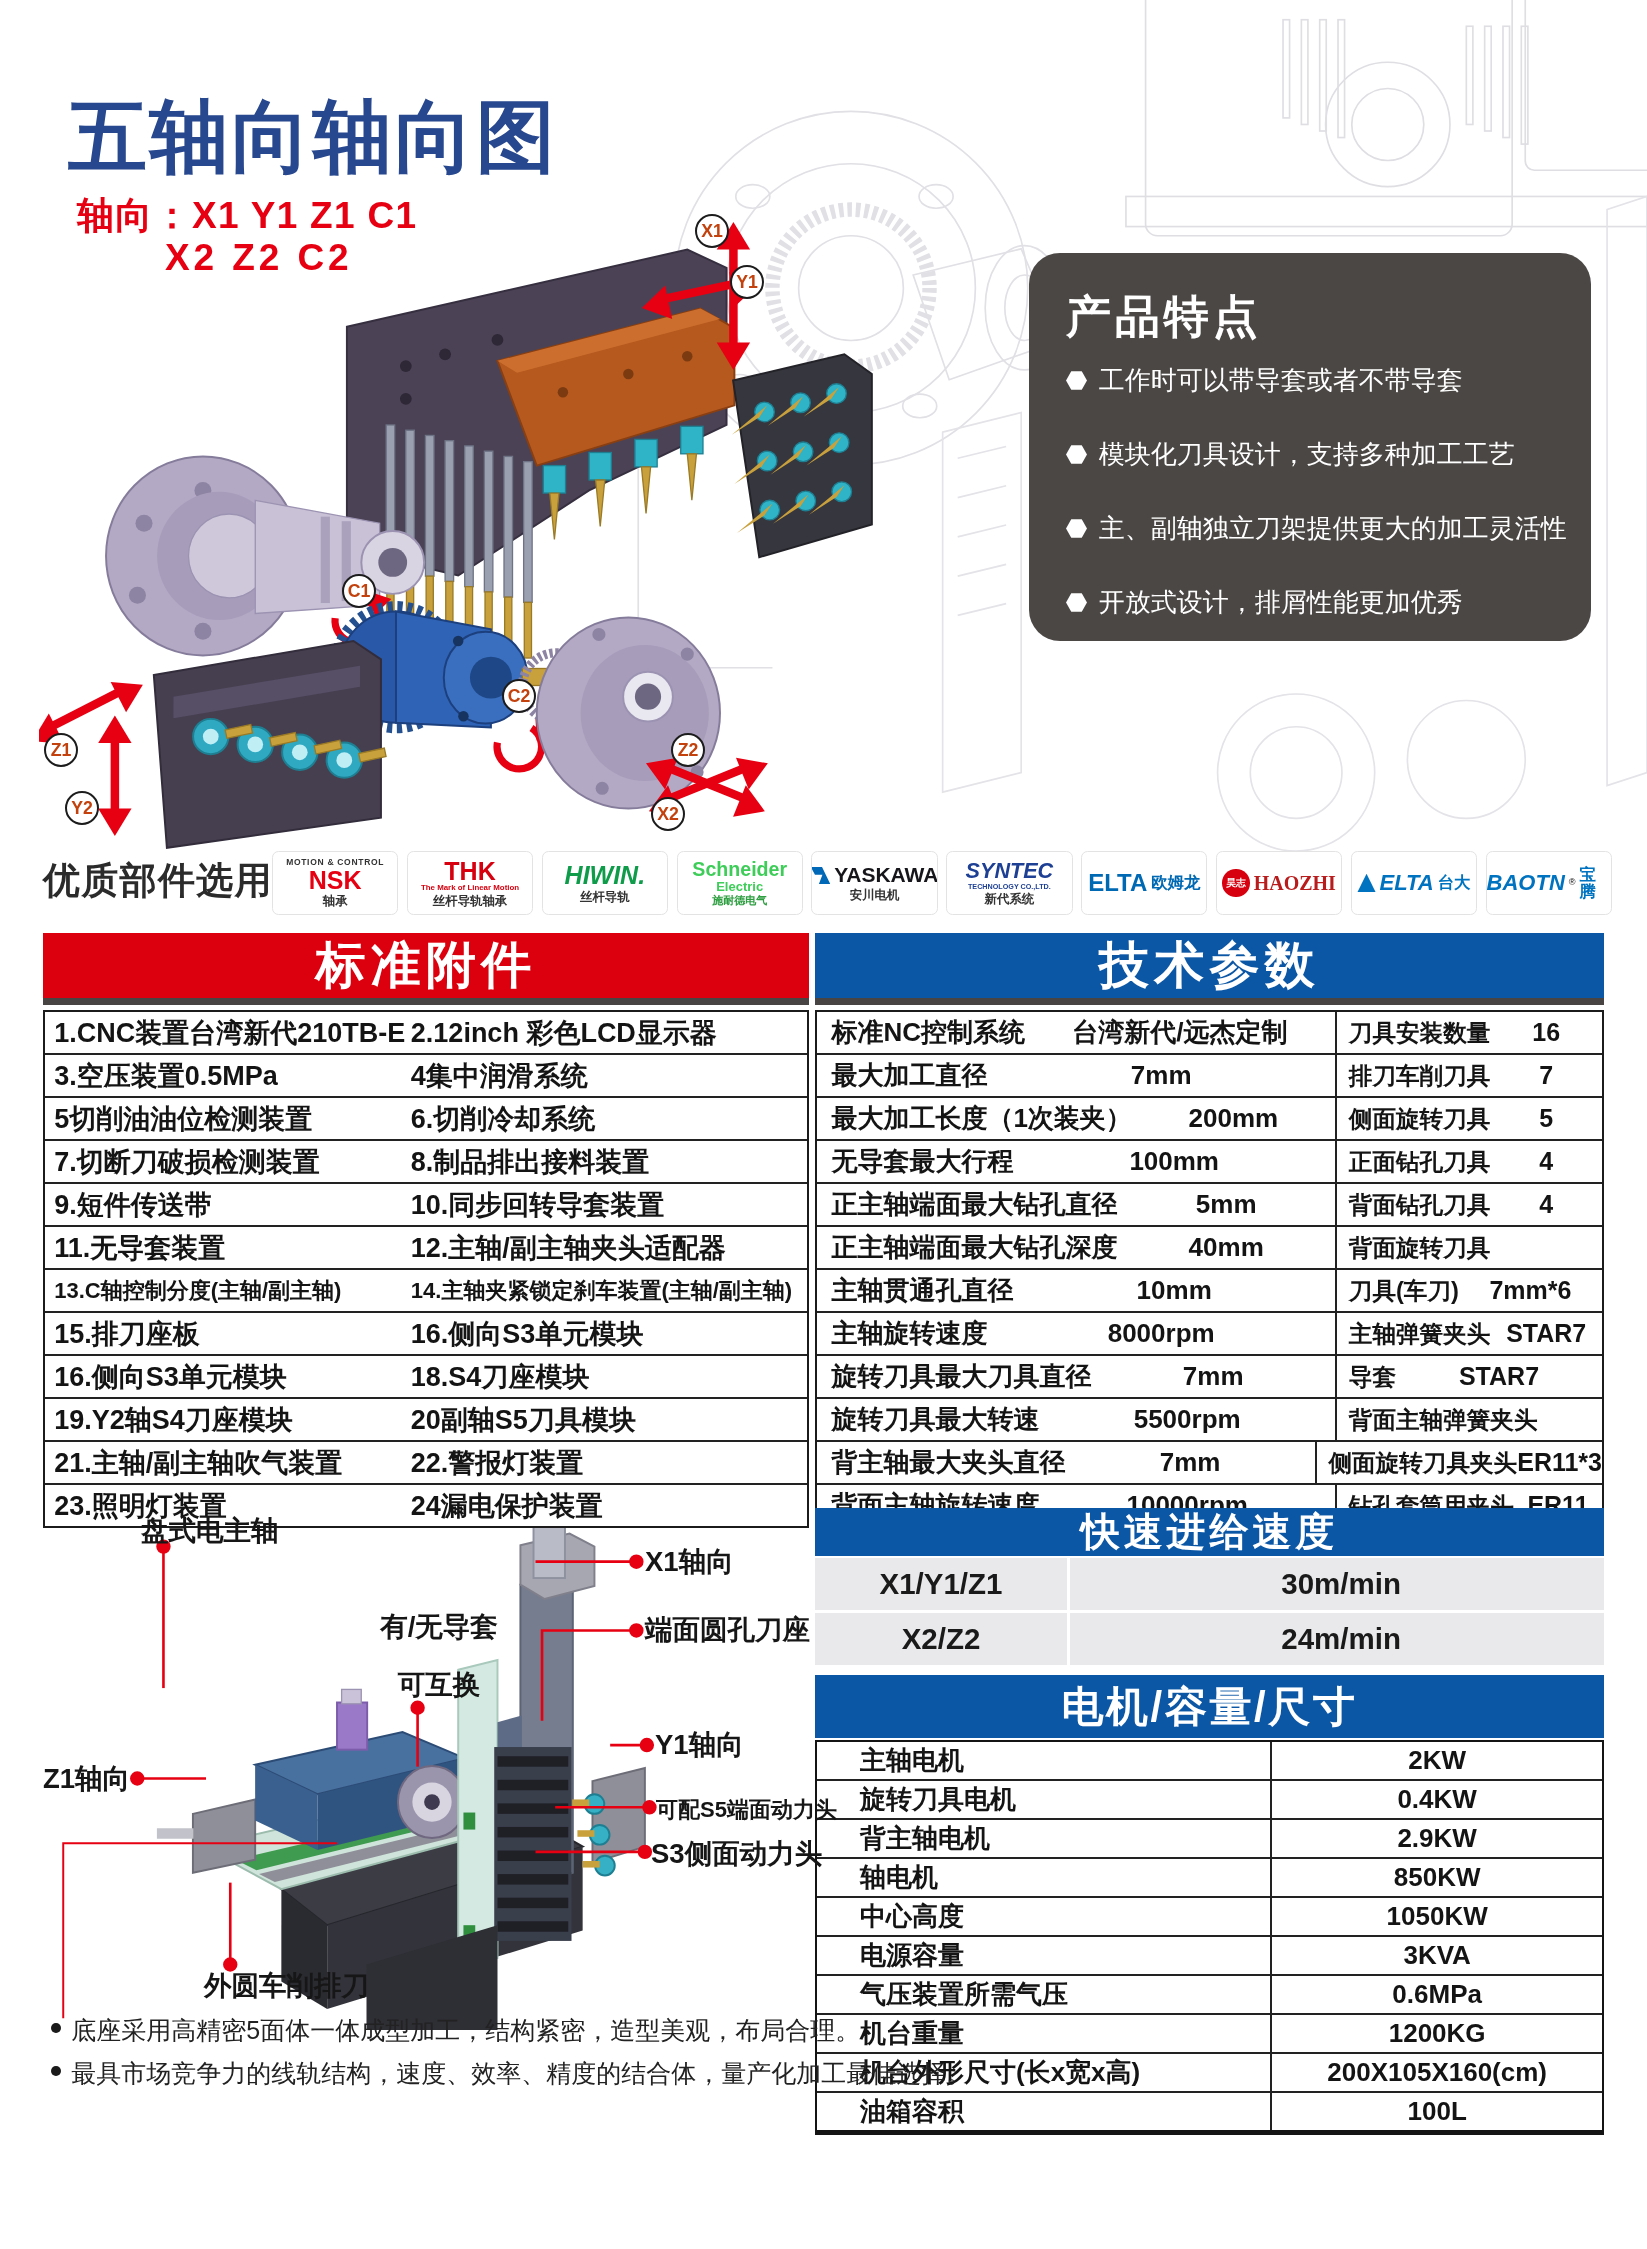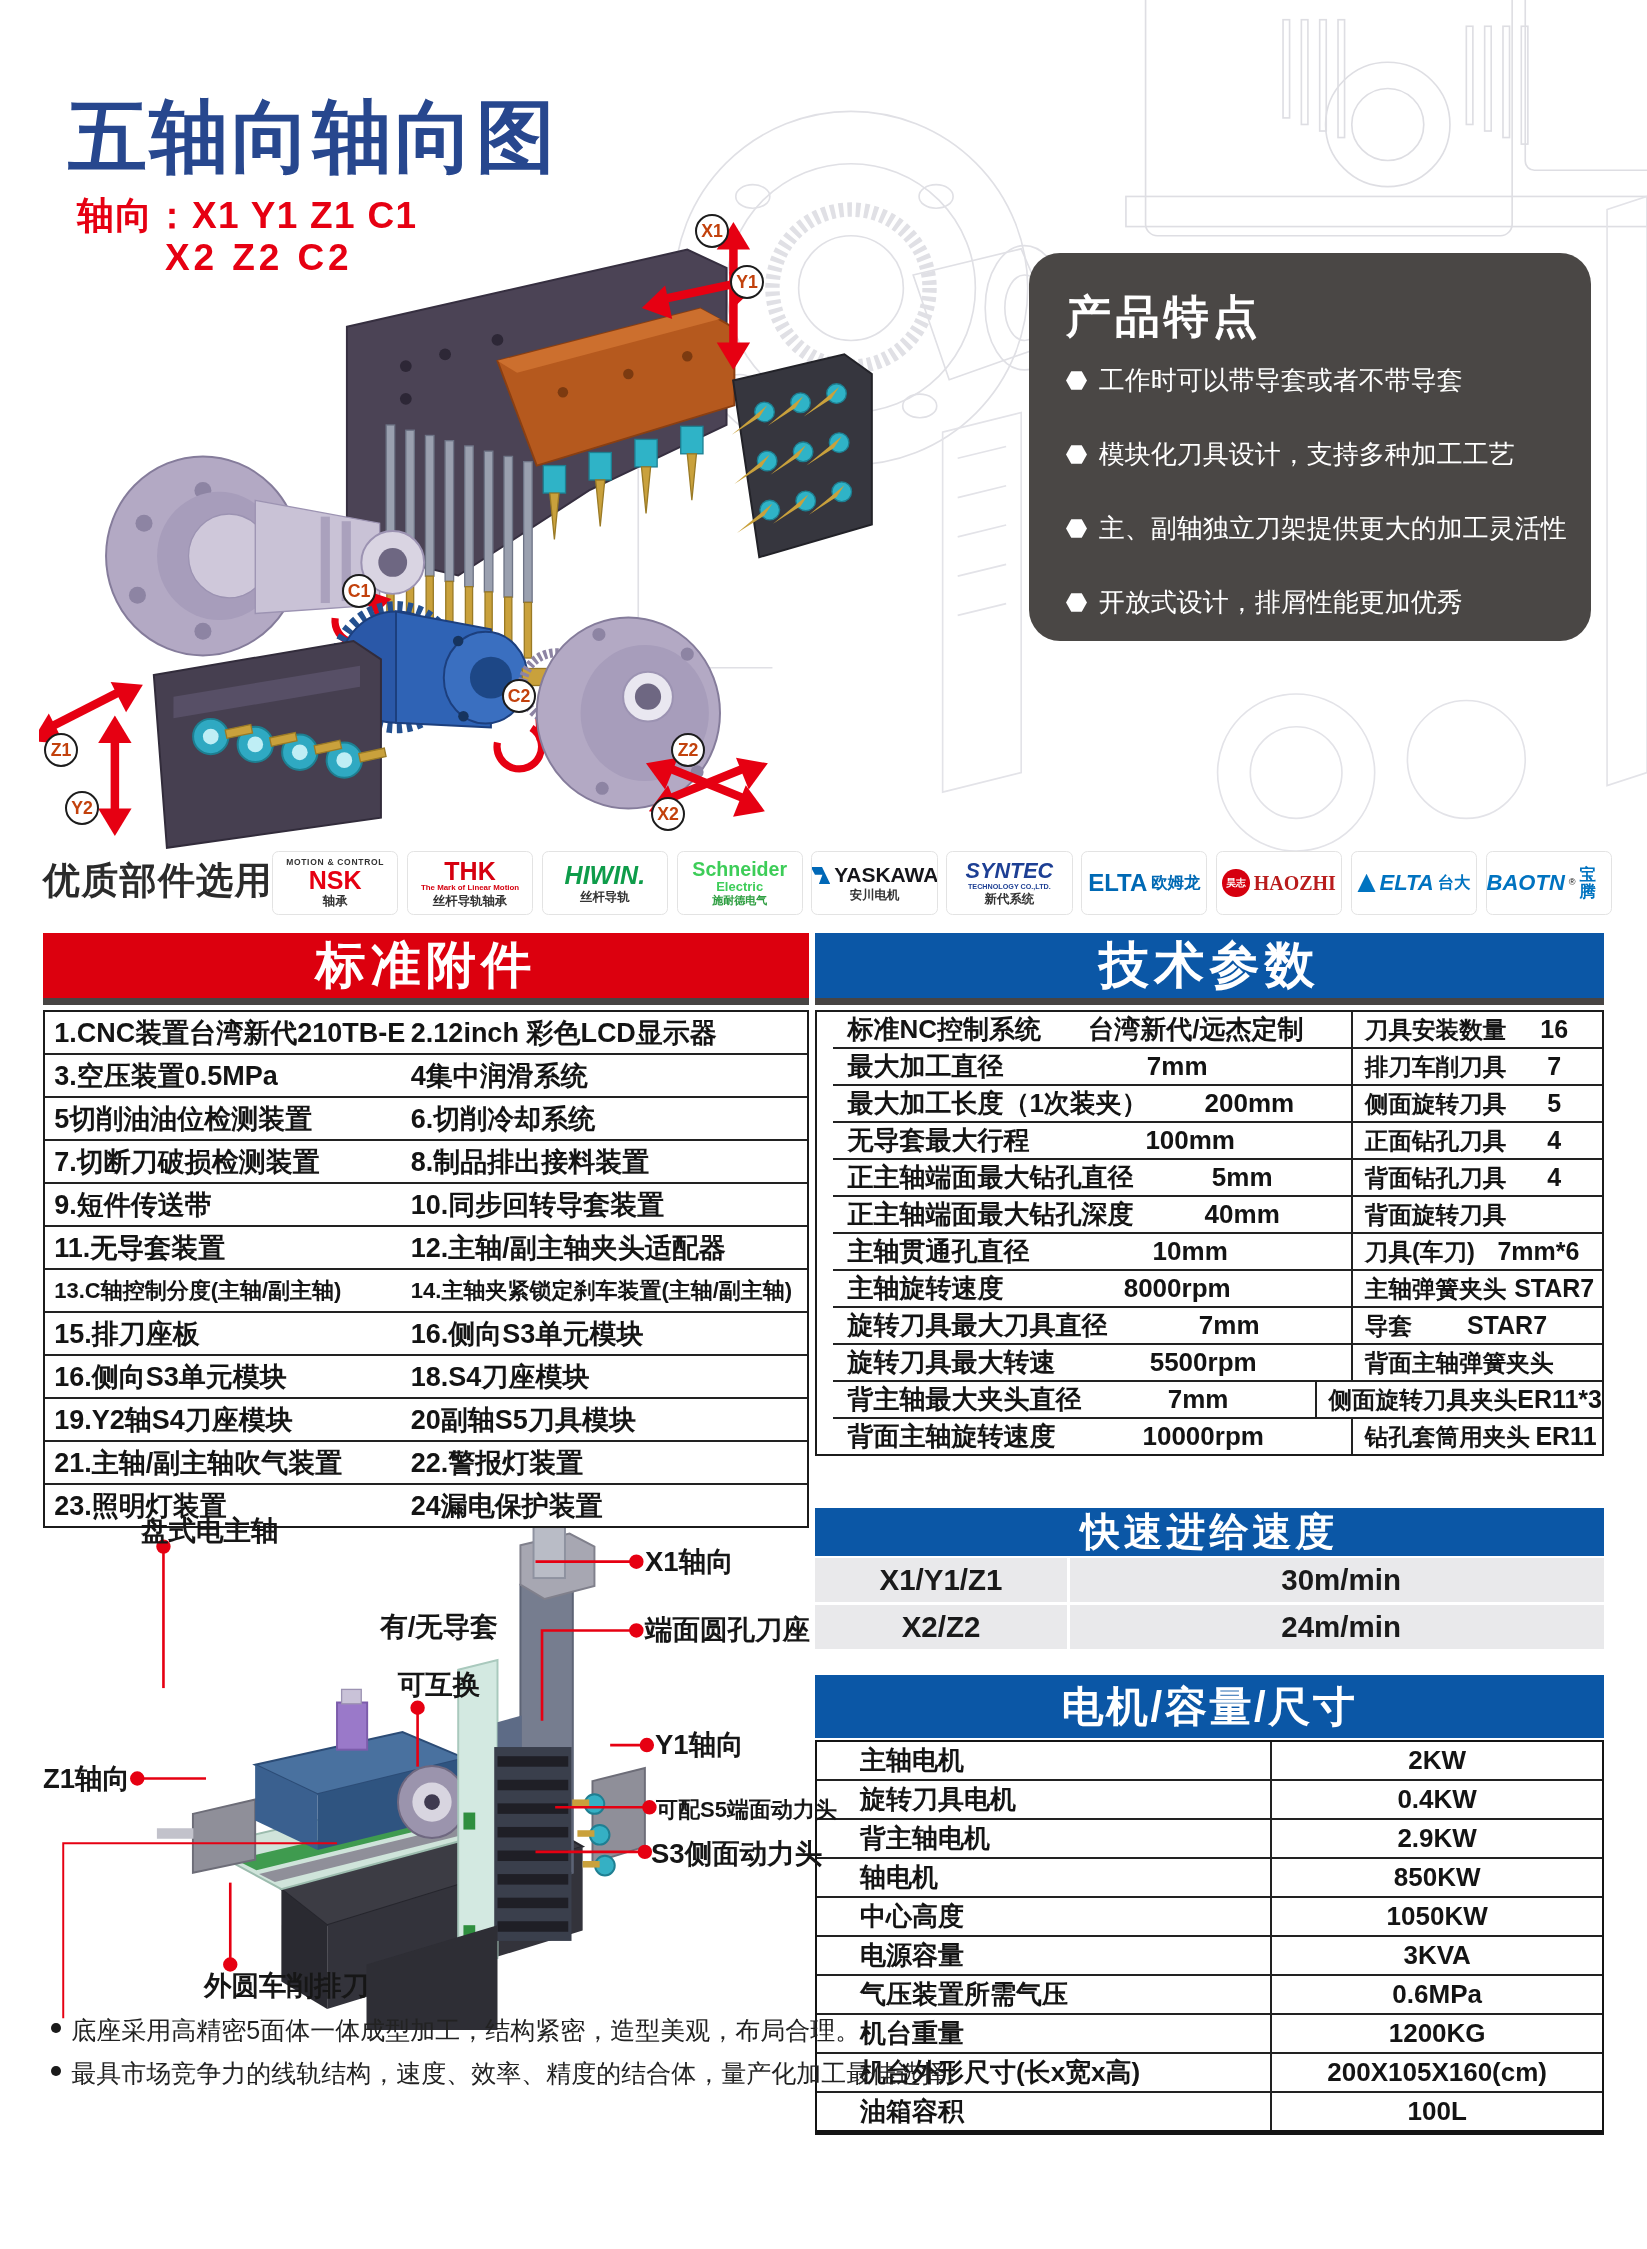--- a/index.html
+++ b/index.html
@@ -64,31 +64,31 @@
 
   .std-table{left:43px;top:1010px;width:766px;border:2.6px solid #1b1b1b;background:#fff;z-index:2;box-sizing:border-box;}
   .srow{display:flex;height:41px;border-top:2px solid #222;}
   .srow:first-child{border-top:none;}
   .sc{display:flex;align-items:center;font-size:27px;font-weight:700;color:#141414;white-space:nowrap;}
   .sc1{width:47.5%;padding-left:9.2px;box-sizing:border-box;}
   .sc2{width:52.5%;padding-left:3.9px;box-sizing:border-box;}
   .srow.small .sc{font-size:22px;}
 
   .tech-table{left:815px;top:1010px;width:789px;border:2.6px solid #1b1b1b;background:#fff;z-index:2;box-sizing:border-box;}
-  .trow{display:flex;height:35px;border-top:2px solid #222;margin-left:16px;}
+  .trow{display:flex;height:41px;border-top:2px solid #222;}
   .trow:first-child{border-top:none;}
   .th-l{width:520px;display:flex;align-items:center;padding-left:14.4px;box-sizing:border-box;
         border-right:2px solid #222;font-size:26px;font-weight:700;color:#141414;white-space:nowrap;}
   .th-r{flex:1;display:flex;align-items:center;padding-left:11.8px;box-sizing:border-box;
         font-size:23.6px;font-weight:700;color:#141414;white-space:nowrap;}
   .tv{flex:1;text-align:center;font-size:26px;font-weight:700;}
   .th-r .tv{font-size:25px;}
 
   .rapid-rows{left:815px;top:1558px;width:789px;z-index:2;}
-  .rrow{display:flex;height:44px;margin-bottom:3.3px;}
+  .rrow{display:flex;height:52px;margin-bottom:3.3px;}
   .rcell-a{width:252px;background:#e9e9eb;display:flex;align-items:center;justify-content:center;
            font-size:29.5px;font-weight:600;color:#1a1a1a;margin-right:3.3px;}
   .rcell-b{flex:1;background:#e9e9eb;display:flex;align-items:center;justify-content:center;
            font-size:29.5px;font-weight:600;color:#1a1a1a;padding-left:8px;}
 
   .motor-table{left:815px;top:1740px;width:789px;border:2.6px solid #141414;border-bottom-width:5.9px;
                background:#fff;z-index:2;box-sizing:border-box;}
   .mrow{display:flex;height:37px;border-top:2px solid #222;}
   .mrow:first-child{border-top:none;}
   .mlabel{width:58%;display:flex;align-items:center;padding-left:43px;box-sizing:border-box;

